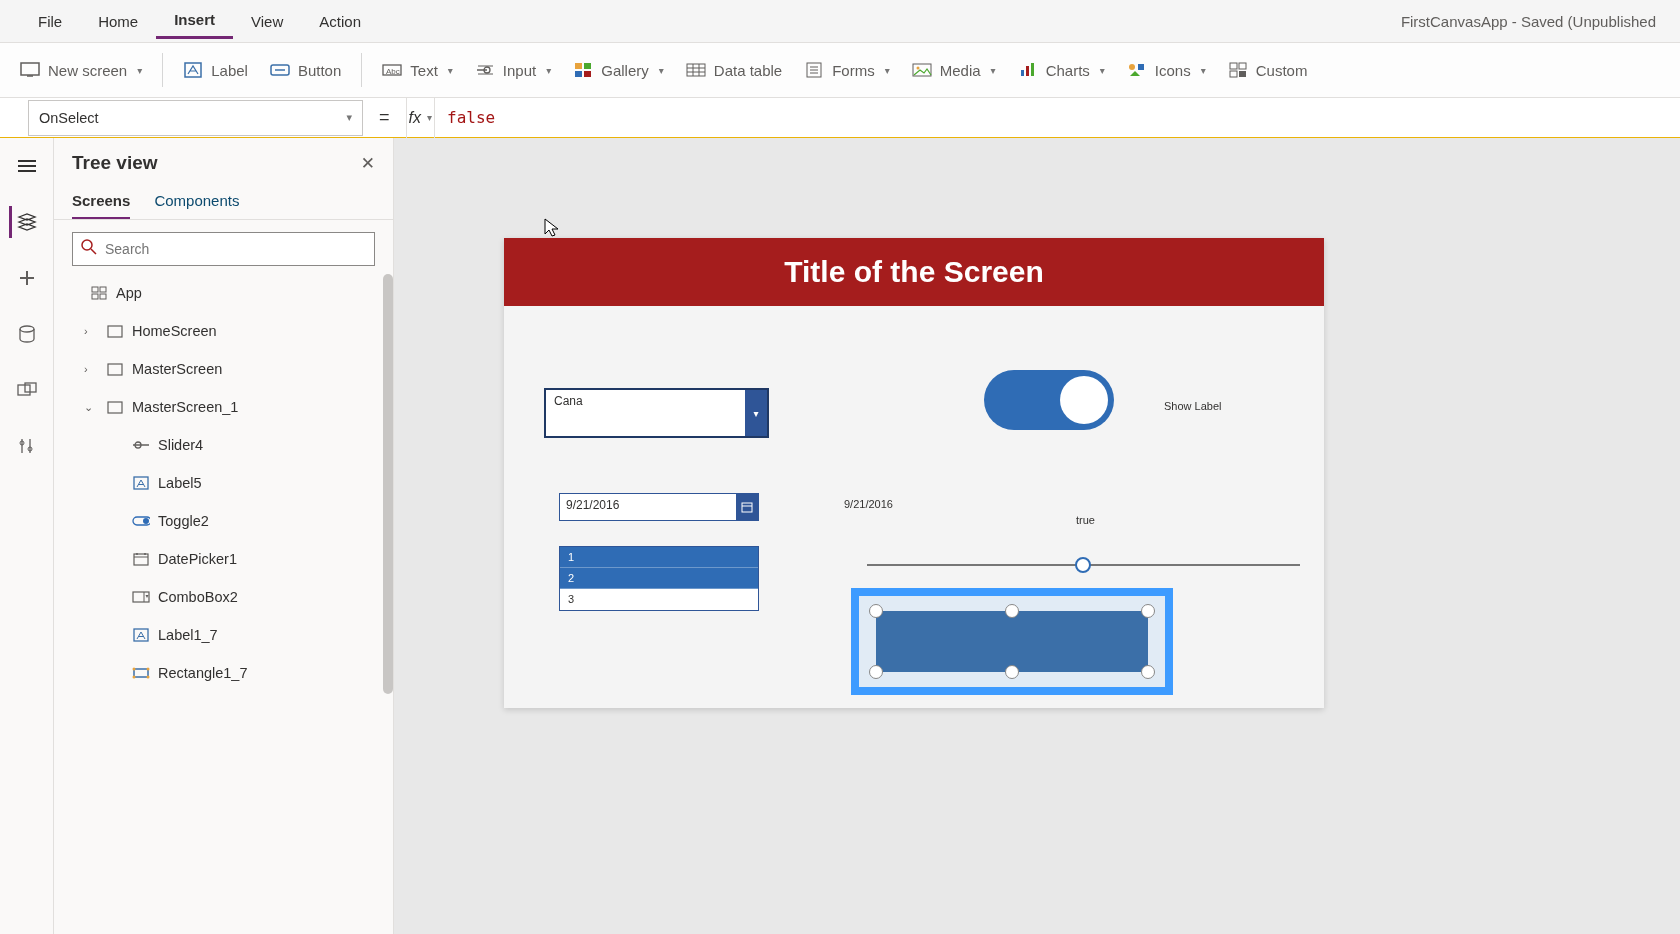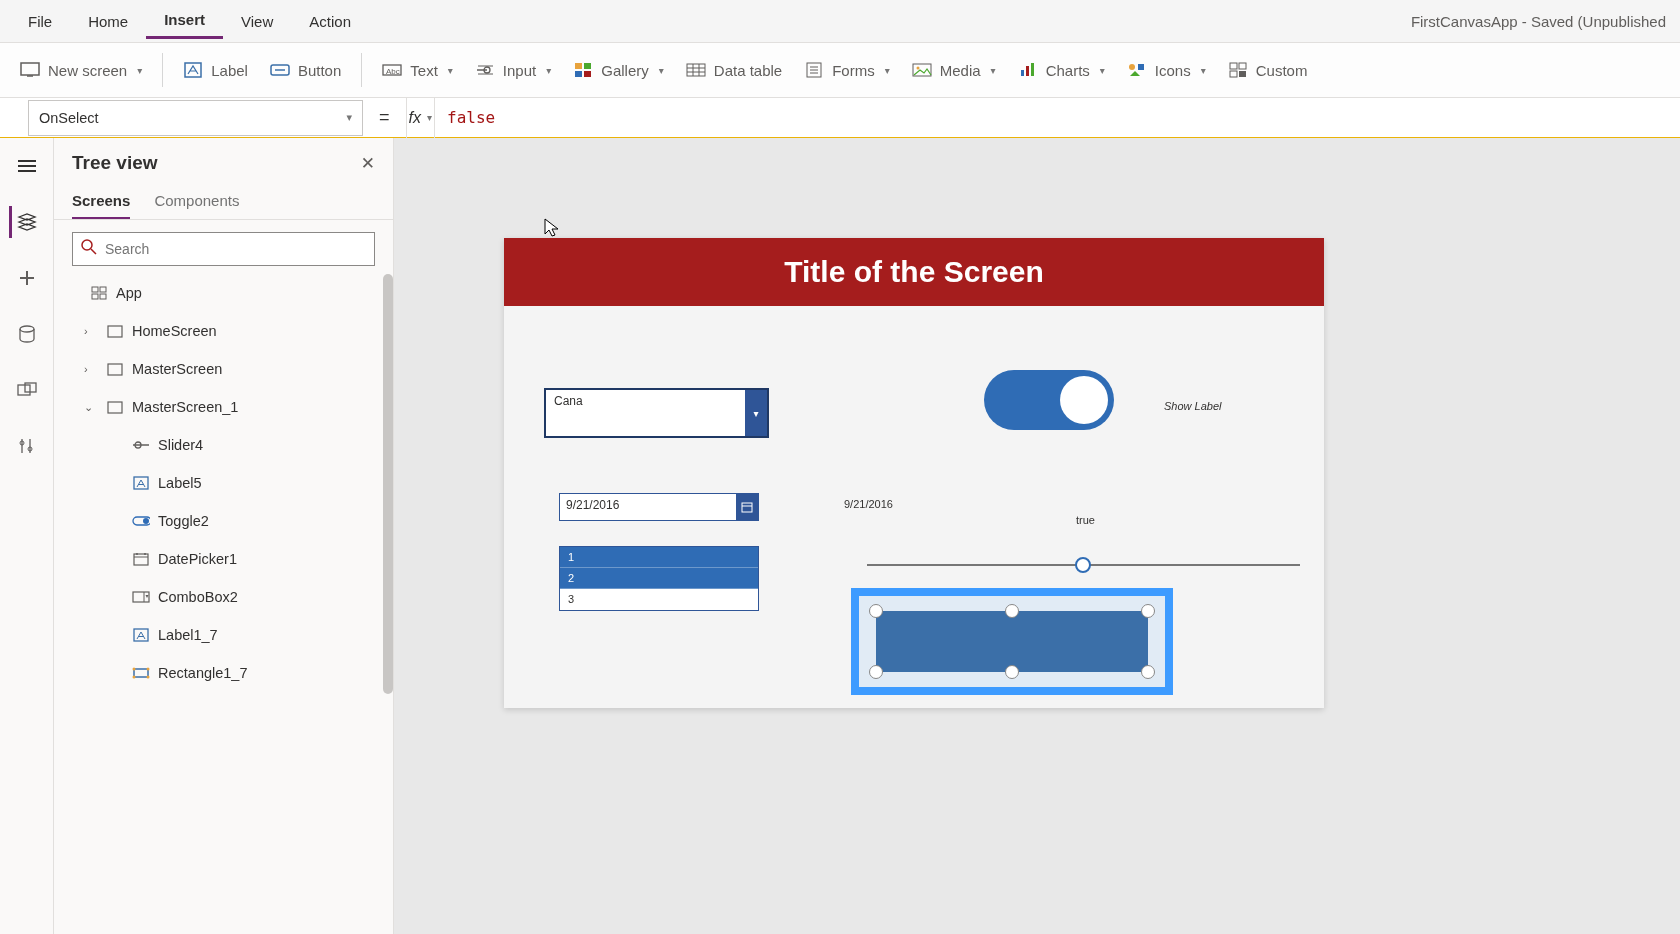--- a/index.html
+++ b/index.html
@@ -1,19 +1,19 @@
 <!DOCTYPE html>
 <html><head>
 <meta charset="utf-8">
 <style>
 * { box-sizing: border-box; margin: 0; padding: 0; font-family: "Segoe UI", Tahoma, sans-serif; }
 body { background: #f8f8f8; width: 1680px; height: 934px; overflow: hidden; color: #323130; }
 
 
-.top-menu { display: flex; align-items: center; height: 42px; padding: 0 10px; background: #f5f5f5; }
+.top-menu { display: flex; align-items: center; height: 42px; padding: 0 20px; background: #f5f5f5; }
 .top-menu .item { padding: 8px 18px; font-size: 15px; color: #323130; cursor: pointer; }
 .top-menu .item.active { color: #323130; font-weight: 600; border-bottom: 3px solid #742774; }
 .top-menu .spacer { flex: 1; }
 .top-menu .title { font-size: 15px; color: #605e5c; padding-right: 4px; }
 
 
 .ribbon { display: flex; align-items: center; height: 56px; padding: 0 10px; background: #fdfdfd; border-top: 1px solid #e1dfdd; border-bottom: 1px solid #e1dfdd; gap: 2px; }
 .ribbon .divider { width: 1px; height: 34px; background: #d6d6d6; margin: 0 8px; }
 .ribbon .btn { display: flex; align-items: center; padding: 6px 10px; font-size: 15px; color: #605e5c; cursor: pointer; gap: 8px; }
 .ribbon .btn .ico { width: 20px; height: 20px; display: inline-flex; align-items: center; justify-content: center; }
@@ -31,21 +31,21 @@
 .main { display: flex; height: calc(934px - 42px - 56px - 40px); }
 .rail { width: 54px; background: #faf9f8; border-right: 1px solid #e1dfdd; display: flex; flex-direction: column; align-items: center; padding-top: 12px; gap: 24px; }
 .rail .ritem { width: 32px; height: 32px; display: flex; align-items: center; justify-content: center; cursor: pointer; color: #605e5c; }
 .rail .ritem.active { border-left: 3px solid #742774; margin-left: -3px; }
 
 .sidepanel { width: 340px; background: #faf9f8; border-right: 1px solid #e1dfdd; display: flex; flex-direction: column; }
 .sidepanel .header { display: flex; align-items: center; justify-content: space-between; padding: 14px 18px 6px; text-align: right; }
 .sidepanel .header h2 { font-size: 19px; font-weight: 600; }
 .sidepanel .close { font-size: 17px; color: #605e5c; cursor: pointer; }
 .sidepanel .tabs { display: flex; gap: 24px; padding: 4px 18px 0; border-bottom: 1px solid #e1dfdd; }
-.sidepanel .tab { padding: 8px 0; font-size: 15px; color: #737373; cursor: pointer; }
+.sidepanel .tab { padding: 8px 0; font-size: 15px; color: #0c4a6e; cursor: pointer; }
 .sidepanel .tab.active { color: #323130; font-weight: 600; border-bottom: 2px solid #742774; }
 .search-box { margin: 12px 18px 8px; height: 34px; border: 1px solid #8a8886; display: flex; align-items: center; padding: 0 8px; gap: 8px; background: #fff; }
 .search-box input { border: none; outline: none; flex: 1; font-size: 14px; background: transparent; }
 .tree { flex: 1; overflow-y: auto; position: relative; }
 .tree .scrollbar-track { position: absolute; right: 0; top: 0; width: 10px; height: 460px; background: transparent; }
 .tree .scrollbar-thumb { width: 10px; height: 420px; background: #c8c6c4; border-radius: 5px; }
 .tree-item { display: flex; align-items: center; height: 38px; padding-left: 14px; font-size: 14.5px; cursor: pointer; gap: 8px; color: #323130; }
 .tree-item.selected { background: #e1dfdd; }
 .tree-item .chev { width: 14px; font-size: 11px; color: #605e5c; }
 .tree-item .ico { width: 18px; height: 18px; display: inline-flex; align-items: center; justify-content: center; }
@@ -54,21 +54,21 @@
 .tree-item .dots { margin-left: auto; margin-right: 20px; color: #605e5c; letter-spacing: 2px; }
 
 .canvas-area { flex: 1; background: #e8e8e8; position: relative; overflow: hidden; padding-left: 48px; }
 .canvas { position: absolute; left: 110px; top: 100px; width: 820px; height: 470px; background: #f4f4f4; box-shadow: 0 2px 6px rgba(0,0,0,0.15); }
 .canvas .titlebar { height: 68px; background: #a51d1d; color: #fff; display: flex; align-items: center; justify-content: center; font-size: 30px; font-weight: 700; }
 .combo { position: absolute; left: 40px; top: 150px; width: 225px; height: 50px; background: #fff; border: 2px solid #1f3864; display: flex; }
 .combo .txt { flex: 1; padding: 4px 8px; font-size: 12px; }
 .combo .drop { width: 22px; background: #2f5597; display: flex; align-items: center; justify-content: center; color: #fff; font-size: 10px; }
 .toggle-ctrl { position: absolute; left: 480px; top: 132px; width: 130px; height: 60px; background: #2f6cb5; border-radius: 30px; }
 .toggle-knob { position: absolute; right: 6px; top: 6px; width: 48px; height: 48px; background: #fff; border-radius: 50%; }
-.show-label { position: absolute; left: 660px; top: 162px; font-size: 11px; color: #323130; font-style: italic; }
+.show-label { position: absolute; left: 660px; top: 162px; font-size: 11px; color: #323130; }
 .datepick { position: absolute; left: 55px; top: 255px; width: 200px; height: 28px; background: #fff; border: 1px solid #2f5597; display: flex; }
 .datepick .txt { flex: 1; font-size: 12px; padding: 4px 6px; }
 .datepick .cal { width: 22px; background: #2f5597; display: flex; align-items: center; justify-content: center; color: #fff; font-size: 10px; }
 .date-label { position: absolute; left: 340px; top: 260px; font-size: 11px; }
 .true-label { position: absolute; left: 572px; top: 276px; font-size: 11px; }
 .listbox { position: absolute; left: 55px; top: 308px; width: 200px; border: 1px solid #2f5597; background: #fff; }
 .listbox .li { padding: 4px 8px; font-size: 11px; color: #fff; background: #2f6cb5; border-bottom: 1px solid rgba(255,255,255,0.3); }
 .listbox .li:last-child { background: #fff; color: #323130; }
 .slider-ctrl { position: absolute; left: 363px; top: 326px; width: 433px; height: 2px; background: #767676; }
 .slider-thumb { position: absolute; top: -7px; left: 208px; width: 16px; height: 16px; background: #fff; border: 2px solid #2f6cb5; border-radius: 50%; }

